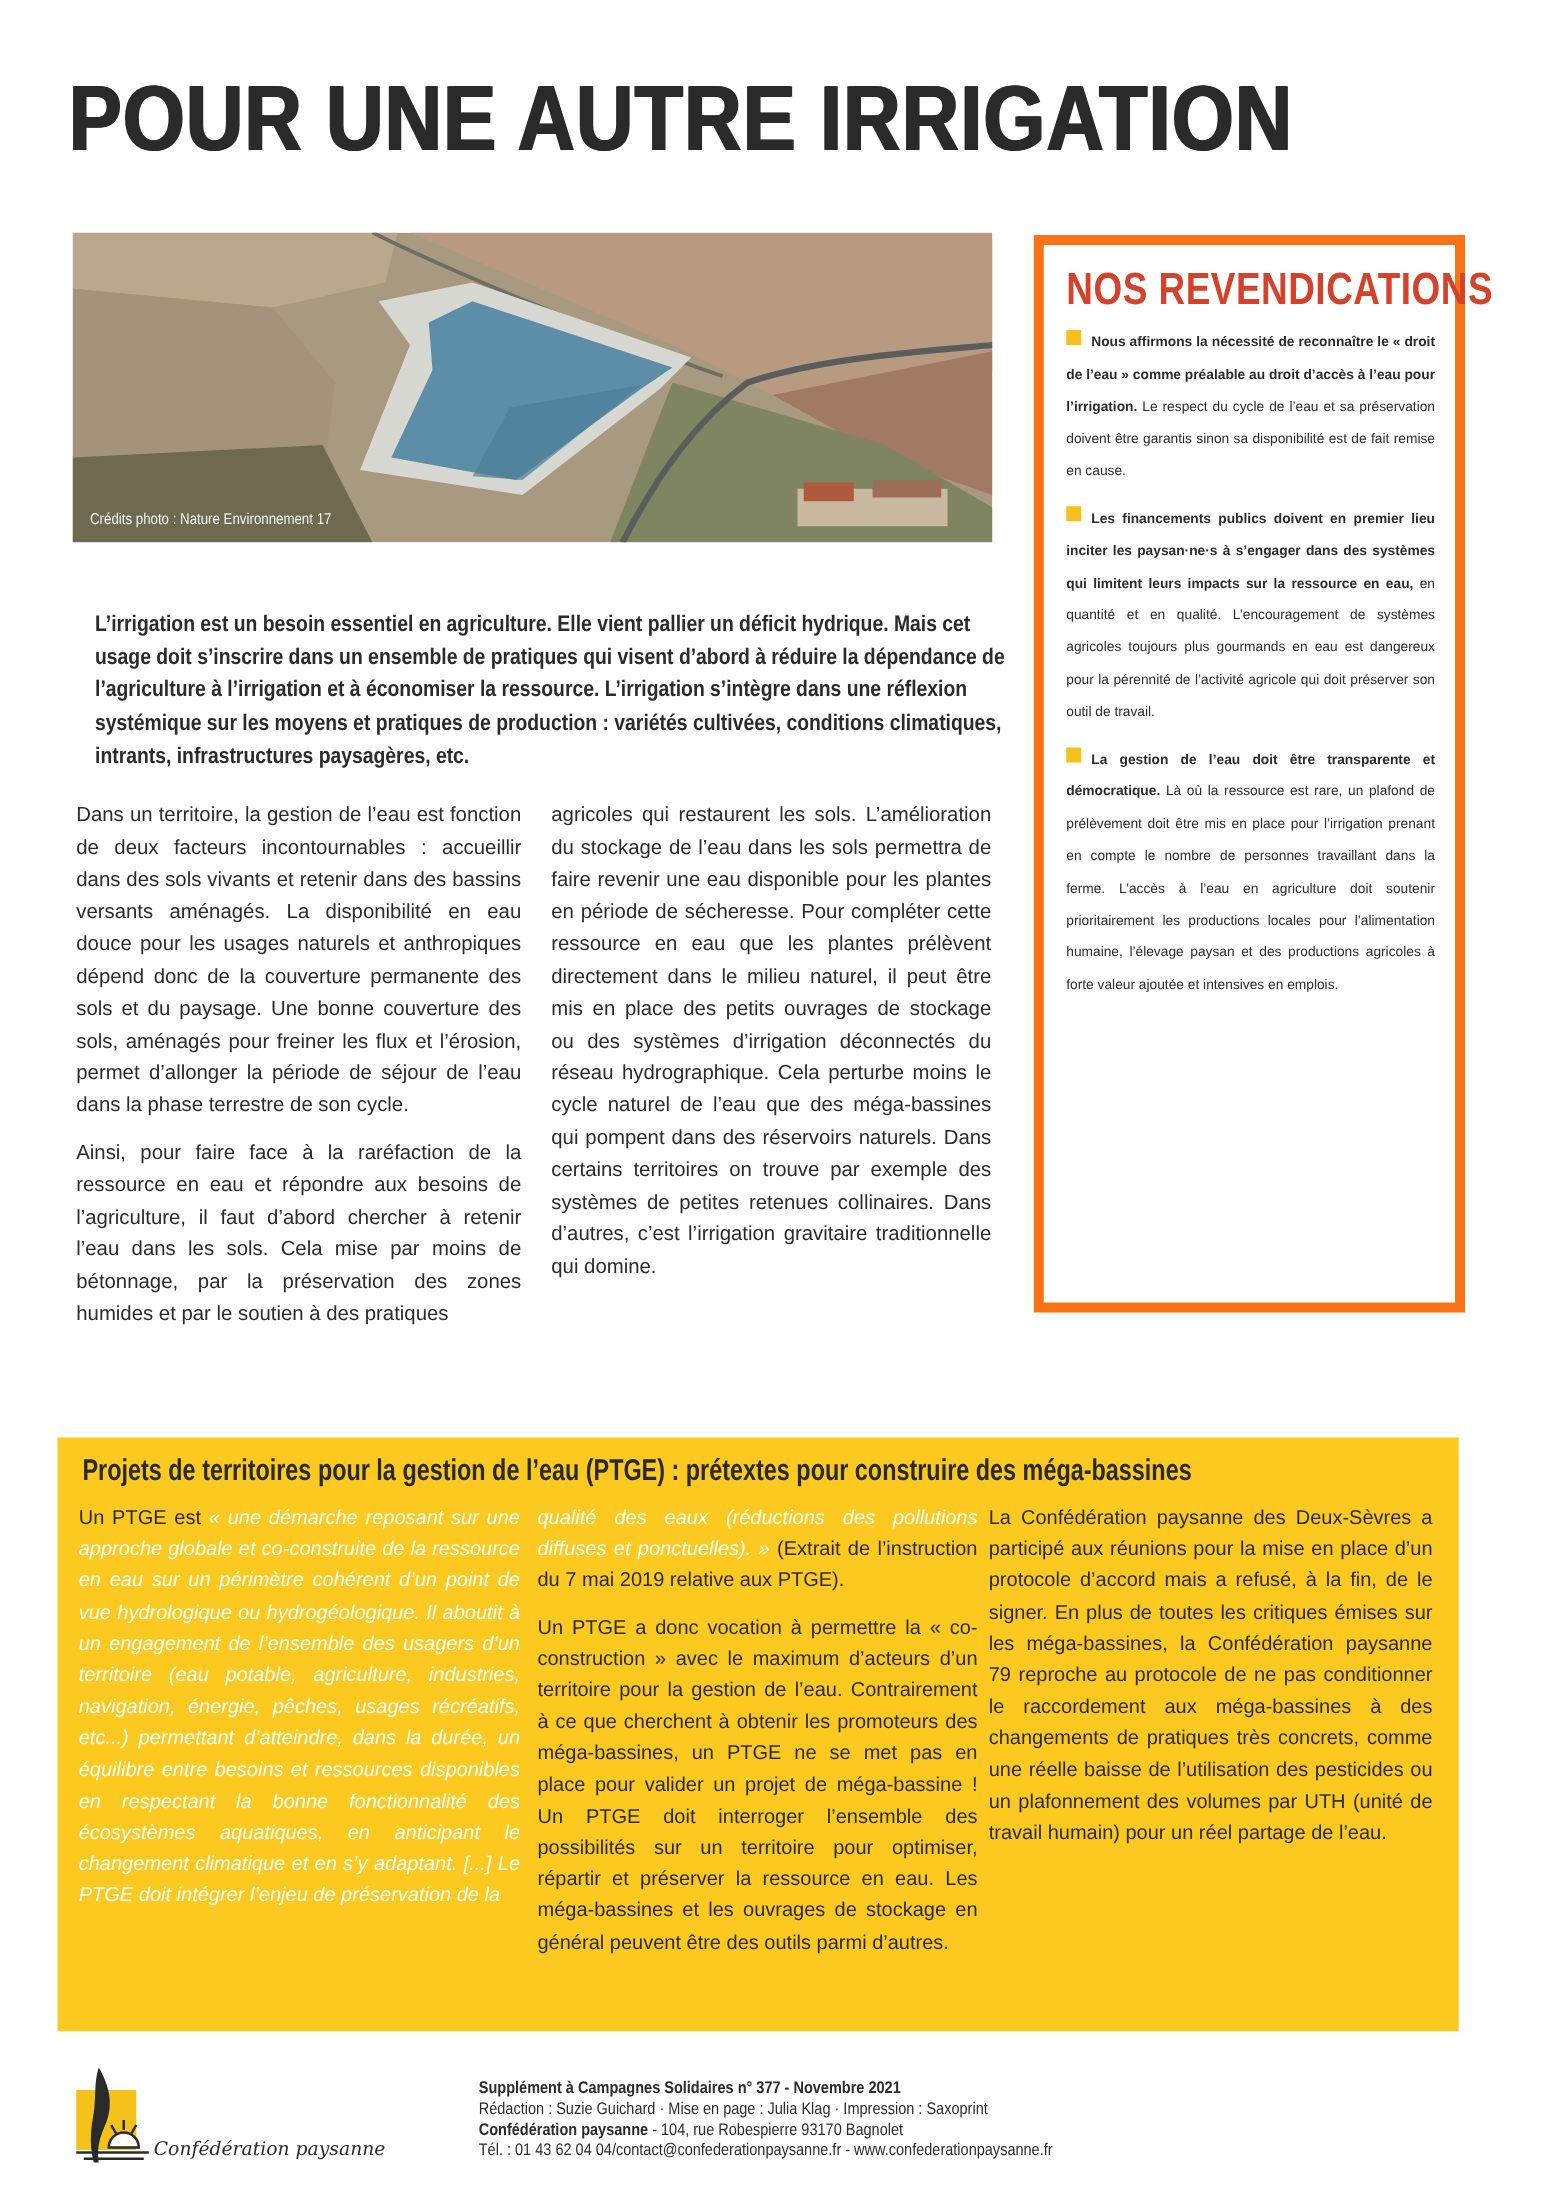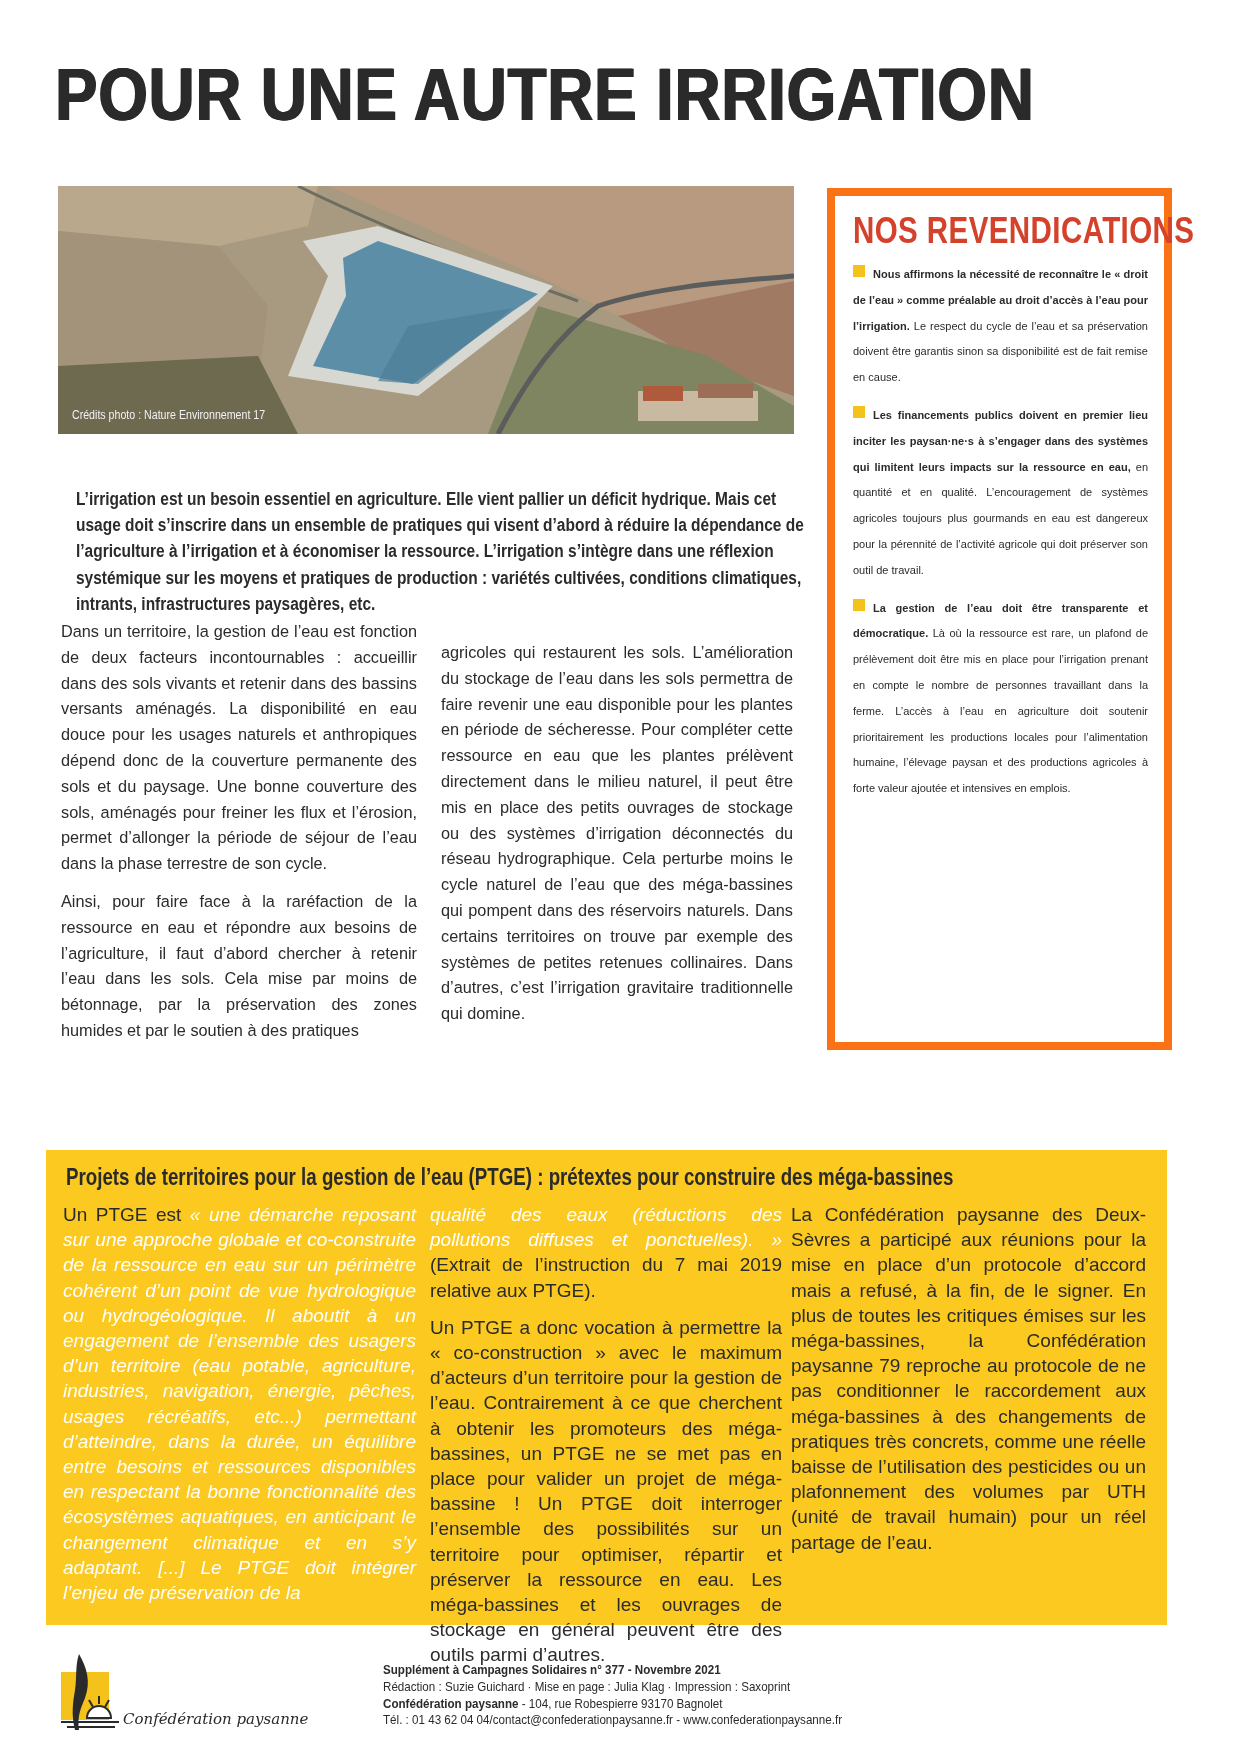--- a/index.html
+++ b/index.html
@@ -17,35 +17,35 @@
   .credit { position: absolute; left: 14px; bottom: 12px; color: #f2f2f2; font-size: 12.5px;
             transform: scaleX(0.85); transform-origin: left bottom; white-space: nowrap; }
 
   .lead { position: absolute; left: 60px; top: 470px; width: 733px; margin: 16px;
           font-size: 18px; line-height: 26.2px; font-weight: 700; color: #2b2b2b;
           text-align: left; }
   .lead span { display: inline-block; transform: scaleX(0.86); transform-origin: left; width: 116%; }
 
   .col { position: absolute; font-size: 16.3px; line-height: 25.8px; color: #2b2b2b; text-align: justify; }
   .col p { margin: 0 0 12px 0; }
-  .col1 { left: 61px; top: 619px; width: 356px; }
+  .col1 { left: 61px; top: 640px; width: 356px; }
   .col2 { left: 441px; top: 640px; width: 352px; }
 
   .box { position: absolute; left: 827px; top: 188px; width: 345px; height: 862px;
          border: 8px solid #f97316; box-sizing: border-box; padding: 14px 16px 0 18px; }
   .box h2 { margin: 0 0 10px 0; font-size: 36px; font-weight: 900; color: #d4422b;
             transform: scaleX(0.82); transform-origin: left; white-space: nowrap; letter-spacing: 0.5px; }
   .claim { margin: 0 0 12px 0; font-size: 11px; line-height: 25.8px; text-align: justify; color: #2b2b2b; }
   .claim b { font-weight: 700; }
   .bullet { display: inline-block; width: 12px; height: 12px; background: #f5c21b; margin-right: 8px; vertical-align: 1px; }
 
   .ptge { position: absolute; left: 46px; top: 1150px; width: 1121px; height: 475px; background: #fbc920; }
   .ptge h3 { position: absolute; left: 20px; top: 13px; margin: 0; font-size: 24px; font-weight: 900;
              color: #2a2a2a; transform: scaleX(0.78); transform-origin: left; white-space: nowrap; }
-  .pcol { position: absolute; top: 52px; font-size: 19px; line-height: 25.2px; color: #2b2b2b; text-align: justify; }
+  .pcol { position: absolute; top: 52px; font-size: 16px; line-height: 25.2px; color: #2b2b2b; text-align: justify; }
   .pcol p { margin: 0 0 12px 0; }
   .pcol i { color: #ffffff; }
   .pc1 { left: 17px; width: 353px; }
   .pc2 { left: 384px; width: 352px; }
   .pc3 { left: 745px; width: 355px; }
 
   .logo { position: absolute; left: 57px; top: 1648px; width: 250px; height: 90px; }
   .logo-text { position: absolute; left: 66px; top: 62px; font-family: "DejaVu Serif", serif; font-style: italic;
                font-size: 15px; color: #2a2a2a; white-space: nowrap; }
 

